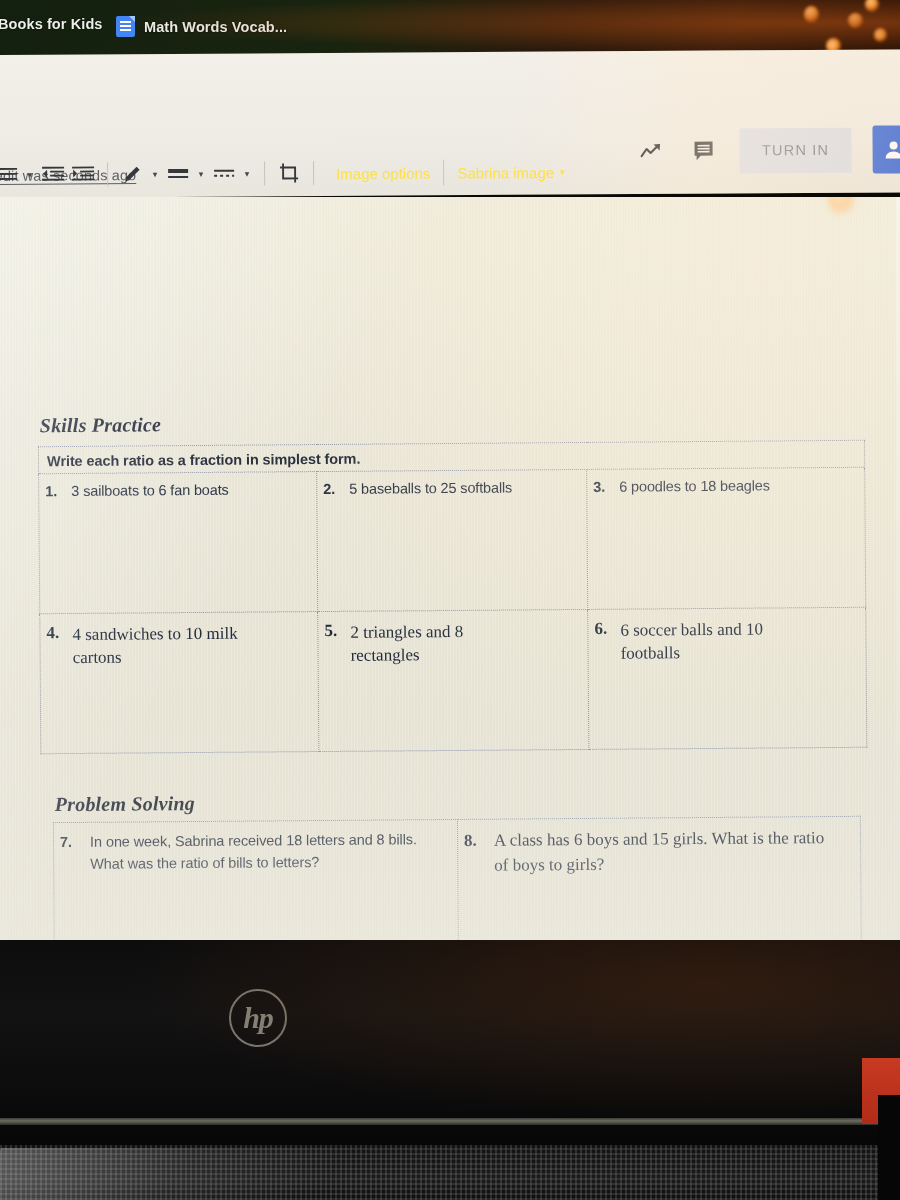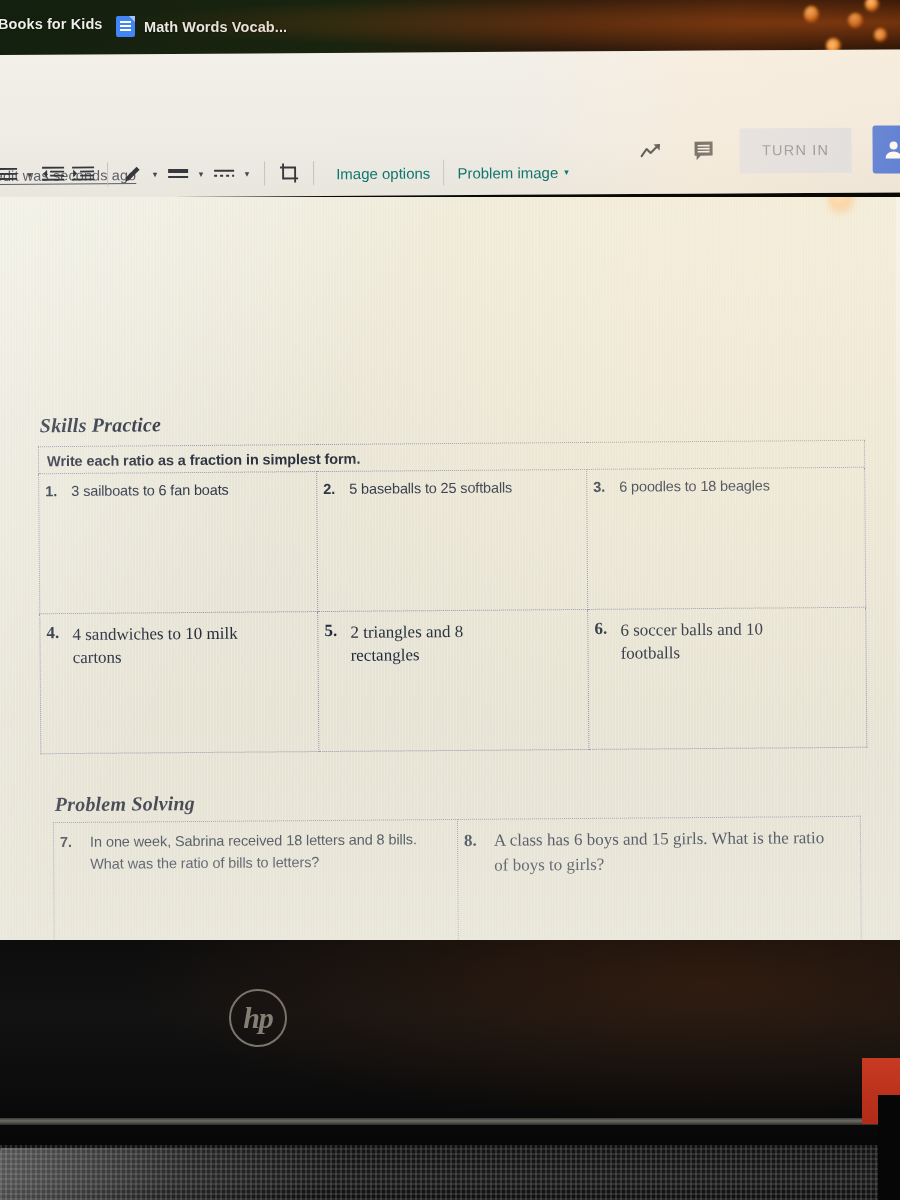--- a/index.html
+++ b/index.html
@@ -170,21 +170,21 @@
     color: #44474c;
     display: flex; align-items: center; justify-content: center;
   }
   .tb-sep {
     width: 1px; height: 24px;
     background: #c3c3bd;
     margin: 0 9px;
   }
   .tb-text {
     font-size: 15px;
-    color: #0f766e;
+    color: #fde047;
     padding: 0 13px;
     white-space: nowrap;
   }
   .tb-divline { width:1px; height:26px; background:#c8c7c0; }
 
   
   .docpage {
     position: absolute;
     left: 0; top: 197px;
     width: 900px; height: 745px;
@@ -474,21 +474,21 @@
       </svg>
     </div>
 
     <div class="tb-sep"></div>
 
     <div class="tb-item tb-text">Image options</div>
 
     <div class="tb-divline"></div>
 
     <div class="tb-item tb-text">
-      <span>Problem image</span>
+      <span>Sabrina image</span>
       <span style="font-size:9px; margin-left:6px;">▾</span>
     </div>
   </div>
 
   <div class="docpage">
     <div class="sheet">
 
       <div class="sec-title" id="skills-title">Skills Practice</div>
 
       <table class="wsheet" id="skills-table">

